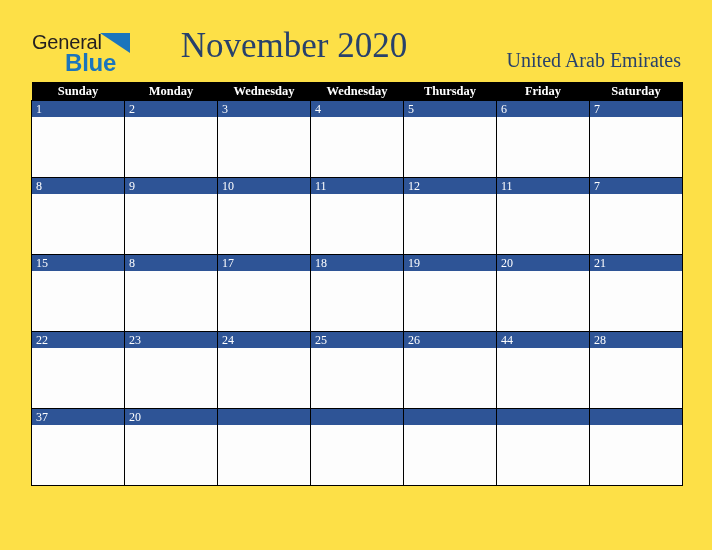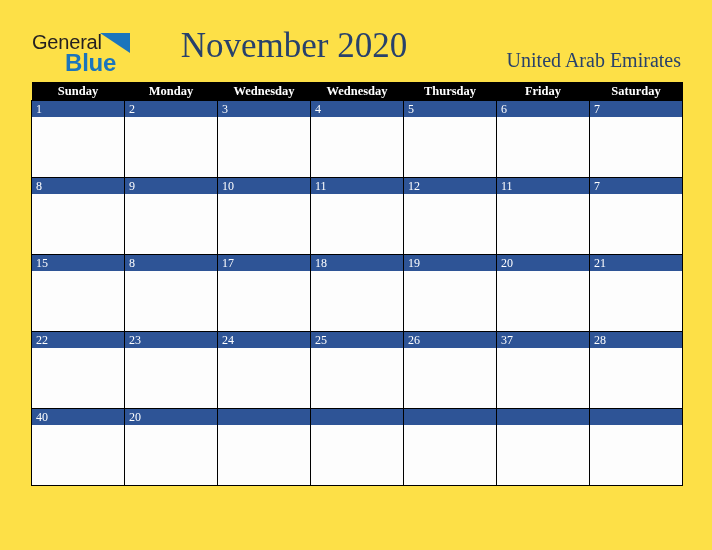--- a/index.html
+++ b/index.html
@@ -276,31 +276,31 @@
           </td>
         <td>
             <span class="daynum">25</span>
             <span class="daybody"></span>
           </td>
         <td>
             <span class="daynum">26</span>
             <span class="daybody"></span>
           </td>
         <td>
+            <span class="daynum">44</span>
+            <span class="daybody"></span>
+          </td>
+        <td>
+            <span class="daynum">28</span>
+            <span class="daybody"></span>
+          </td>
+      </tr>
+      <tr>
+        <td>
             <span class="daynum">37</span>
-            <span class="daybody"></span>
-          </td>
-        <td>
-            <span class="daynum">28</span>
-            <span class="daybody"></span>
-          </td>
-      </tr>
-      <tr>
-        <td>
-            <span class="daynum">40</span>
             <span class="daybody"></span>
           </td>
         <td>
             <span class="daynum">20</span>
             <span class="daybody"></span>
           </td>
         <td>
             <span class="daynum"></span>
             <span class="daybody"></span>
           </td>

